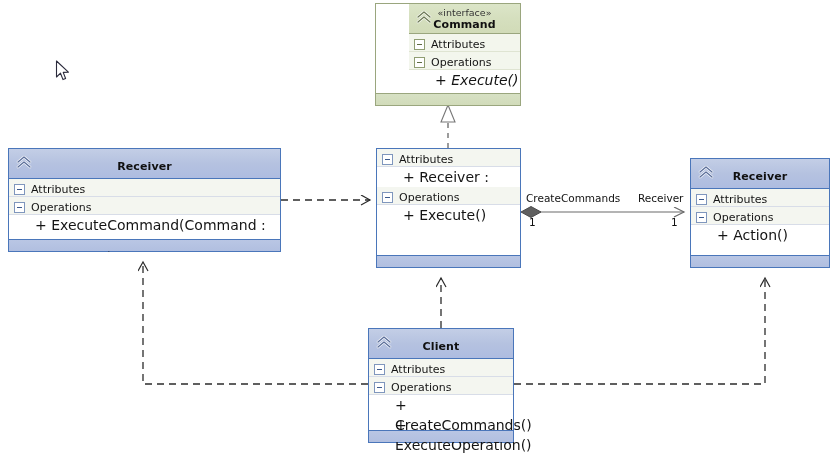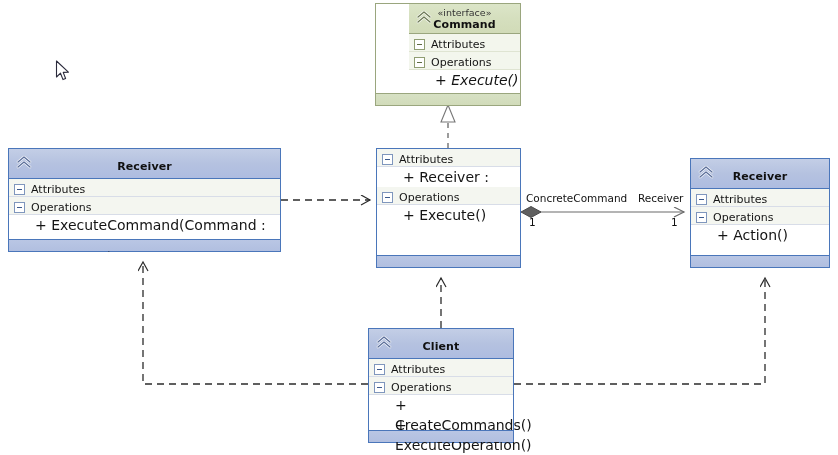--- a/index.html
+++ b/index.html
@@ -100,21 +100,21 @@
       <path d="M514,384 L765,384 L765,278" fill="none" stroke="#2b2b2b" stroke-width="1.3" stroke-dasharray="7,5" marker-end="url(#openArrow)"></path>
     </g>
 
      Receiver --&gt;
     <g>
       <line x1="537" y1="212" x2="684" y2="212" stroke="#6a6a6a" stroke-width="1.2" marker-end="url(#openArrowThin)"></line>
       <path d="M521,212 L531,206.5 L541,212 L531,217.5 Z" fill="#5f5f5f" stroke="#4a4a4a" stroke-width="1"></path>
     </g>
   </svg>
 
-  <div class="elabel" style="left:526px;top:192px;">ConcreteCommand</div>
+  <div class="elabel" style="left:526px;top:192px;">CreateCommands</div>
   <div class="elabel" style="left:638px;top:192px;">Receiver</div>
   <div class="mult" style="left:529px;top:216px;">1</div>
   <div class="mult" style="left:671px;top:216px;">1</div>
 
   <div class="uml iface" style="left:375px;top:3px;width:146px;height:103px;">
     <div class="hdr two">
       <svg class="chev" viewBox="0 0 18 18" xmlns="http://www.w3.org/2000/svg">
         <path d="M3,8 L9,3 L15,8" fill="none" stroke="#ffffff" stroke-width="2.6" stroke-linecap="round" stroke-linejoin="round" opacity=".95"></path>
         <path d="M3,8 L9,3 L15,8" fill="none" stroke="#6d7a55" stroke-width="1.3" stroke-linecap="round" stroke-linejoin="round"></path>
         <path d="M3,13 L9,8 L15,13" fill="none" stroke="#ffffff" stroke-width="2.6" stroke-linecap="round" stroke-linejoin="round" opacity=".95"></path>

